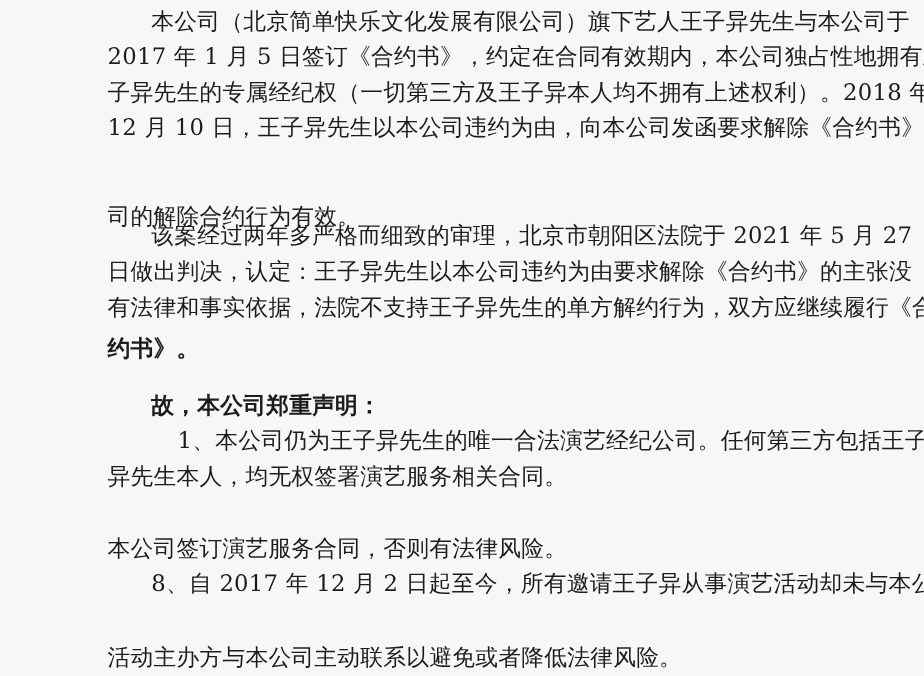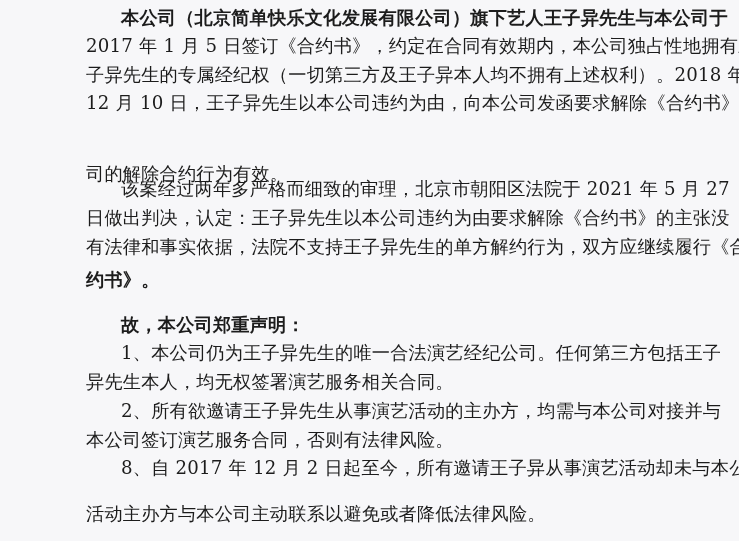--- a/index.html
+++ b/index.html
@@ -25,35 +25,34 @@
   }
   .indent { left: 121px; width: 531px; }
   .last { text-align-last: left; }
   .bold { font-weight: bold; }
 </style>
 </head>
 <body>
 
 <div class="page">
 
-  <div class="line indent" style="top:4px;font-weight:bold;">本公司（北京简单快乐文化发展有限公司）旗下艺人王子异先生与本公司于</div>
+  <div class="line indent" style="top:4px;">本公司（北京简单快乐文化发展有限公司）旗下艺人王子异先生与本公司于</div>
   <div class="line" style="top:32px;">2017 年 1 月 5 日签订《合约书》，约定在合同有效期内，本公司独占性地拥有王</div>
   <div class="line" style="top:61px;">子异先生的专属经纪权（一切第三方及王子异本人均不拥有上述权利）。2018 年</div>
   <div class="line" style="top:89px;">12 月 10 日，王子异先生以本公司违约为由，向本公司发函要求解除《合约书》，</div>
   <div class="line last" style="top:160px;">司的解除合约行为有效。</div>
 
   <div class="line indent" style="top:175px;">该案经过两年多严格而细致的审理，北京市朝阳区法院于 2021 年 5 月 27</div>
   <div class="line" style="top:204px;">日做出判决，认定：王子异先生以本公司违约为由要求解除《合约书》的主张没</div>
   <div class="line" style="top:233px;">有法律和事实依据，法院不支持王子异先生的单方解约行为，双方应继续履行《合</div>
   <div class="line last" style="top:266px;font-weight:bold;">约书》。</div>
 
   <div class="line indent last bold" style="top:311px;">故，本公司郑重声明：</div>
 
-  <div class="line indent" style="top:339px;">1、本公司仍为王子异先生的唯一合法演艺经纪公司。任何第三方包括王子</div>
+  <div class="line indent" style="top:339px;margin-left:21px;">1、本公司仍为王子异先生的唯一合法演艺经纪公司。任何第三方包括王子</div>
   <div class="line last" style="top:368px;">异先生本人，均无权签署演艺服务相关合同。</div>
 
-  <div class="line indent" style="top:397px;">2、所有欲邀请王子异先生从事演艺活动的主办方，均需与本公司对接并与</div>
   <div class="line last" style="top:426px;">本公司签订演艺服务合同，否则有法律风险。</div>
 
   <div class="line indent" style="top:454px;">8、自 2017 年 12 月 2 日起至今，所有邀请王子异从事演艺活动却未与本公</div>
-  <div class="line last" style="top:500px;font-family:Liberation Serif, serif;">活动主办方与本公司主动联系以避免或者降低法律风险。</div>
+  <div class="line last" style="top:512px;font-family:Liberation Serif, serif;">活动主办方与本公司主动联系以避免或者降低法律风险。</div>
 
 </div>
 
 </body></html>

